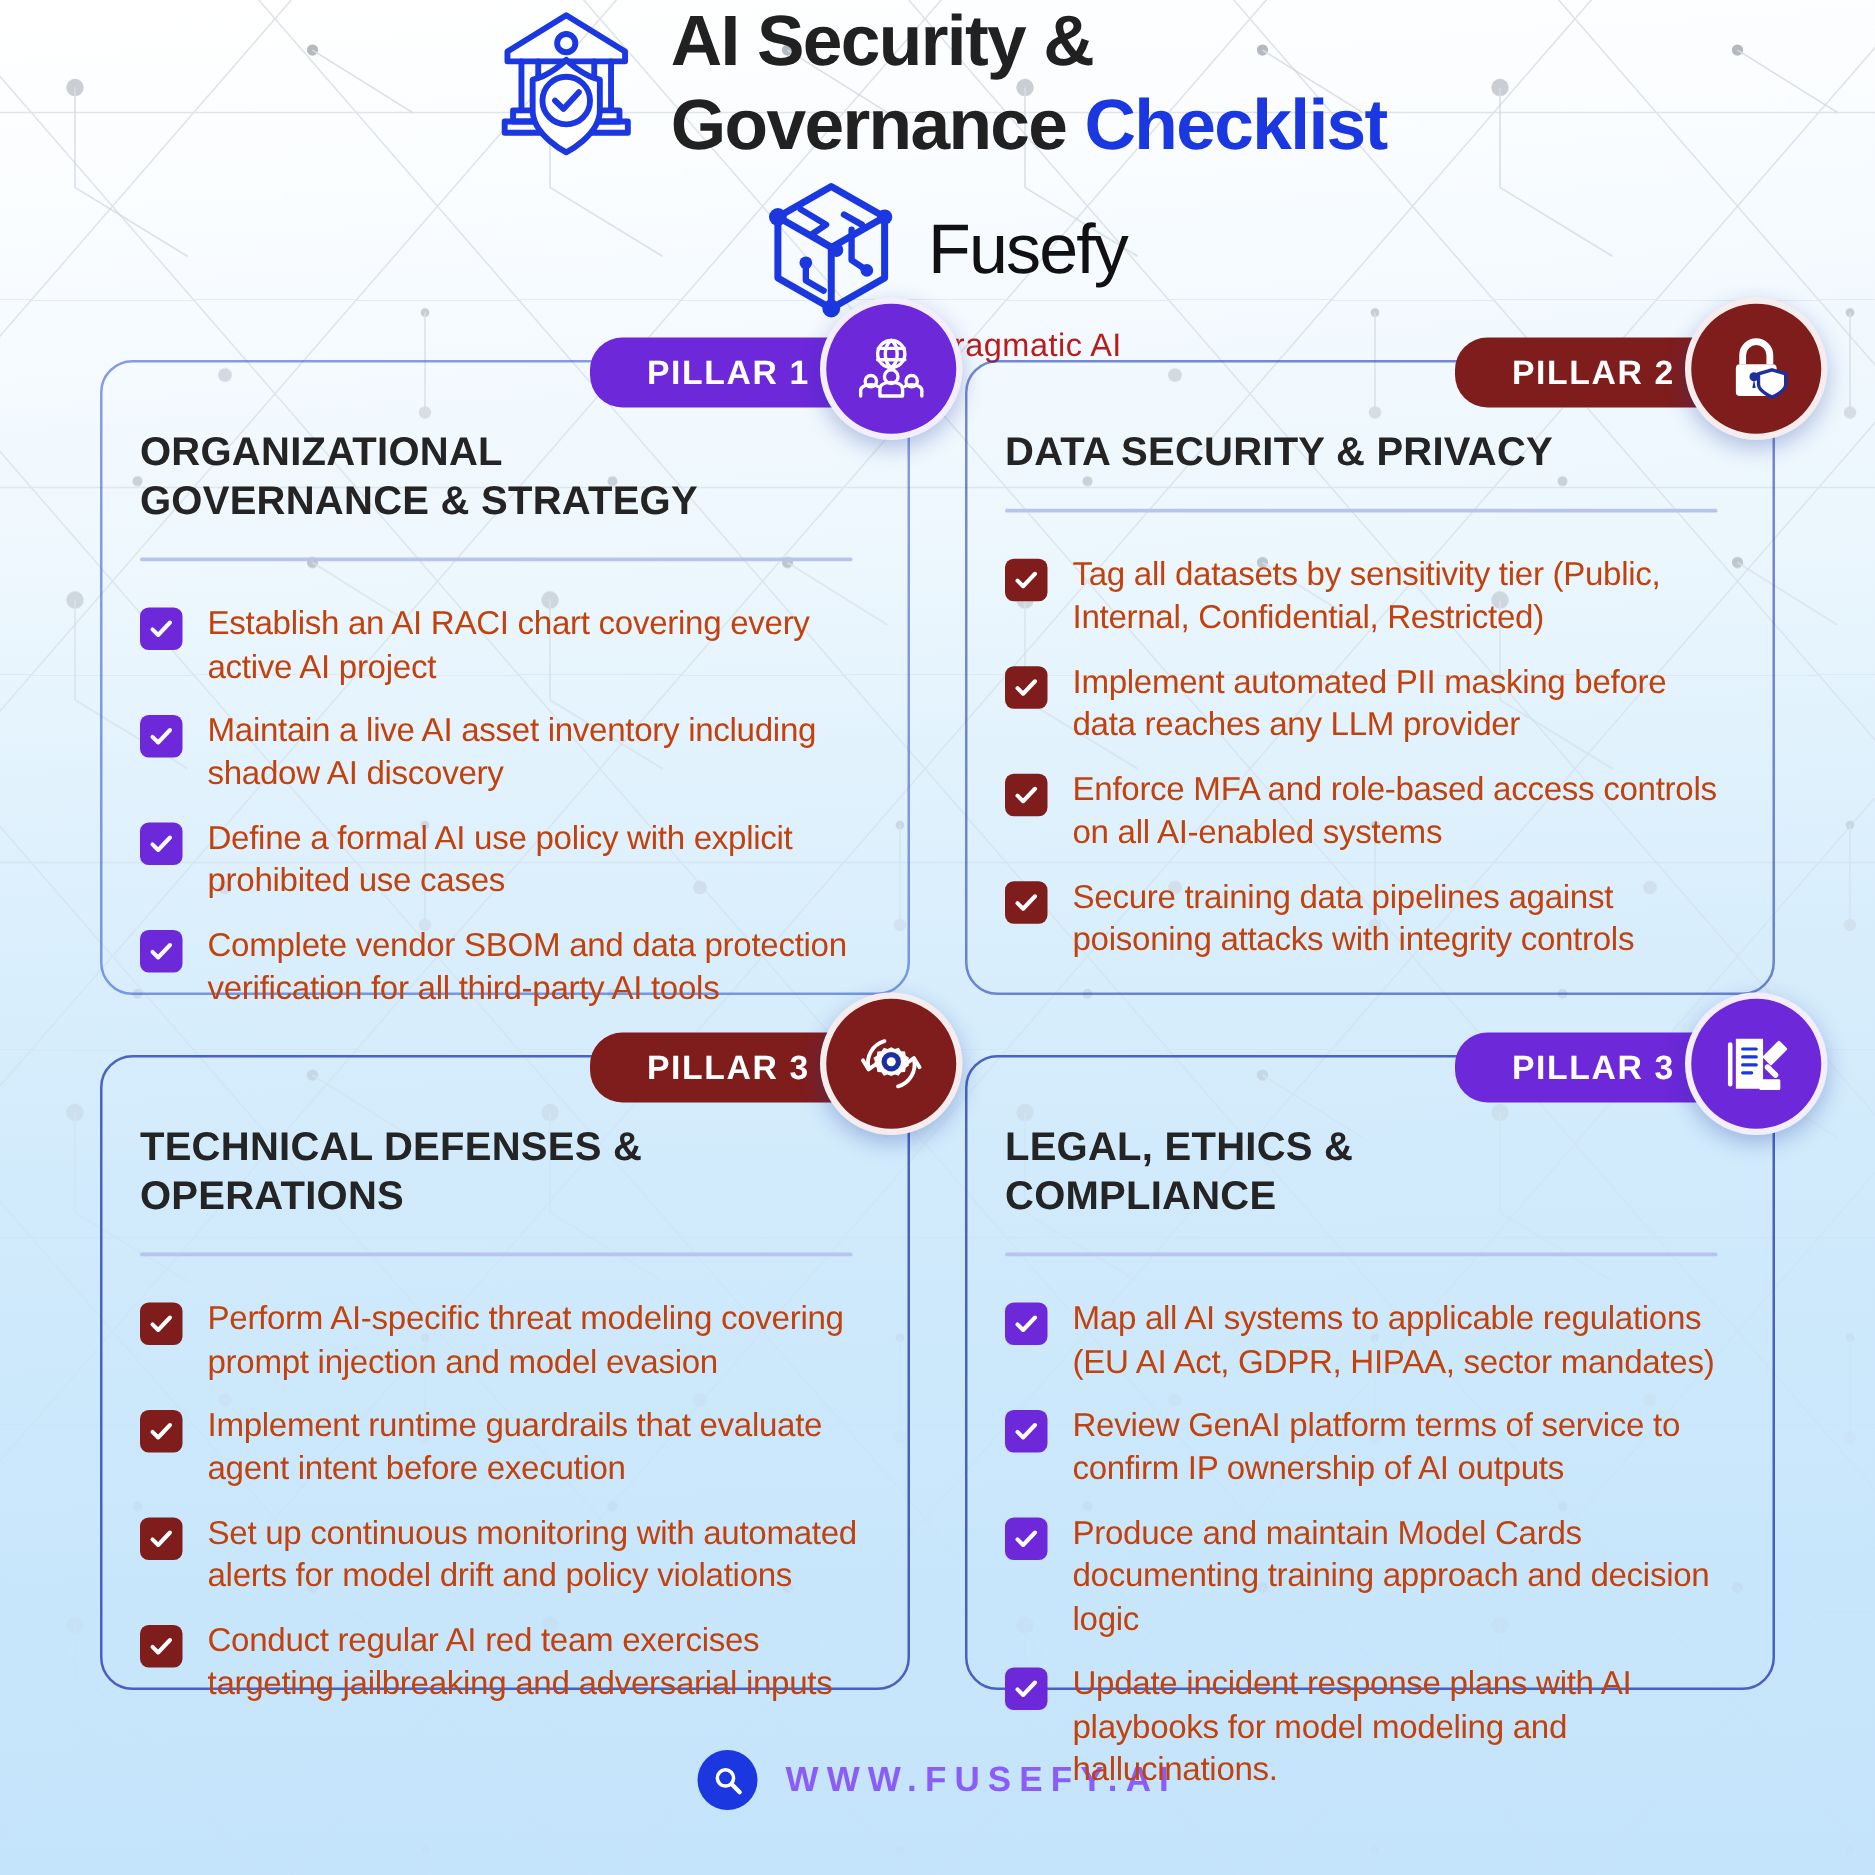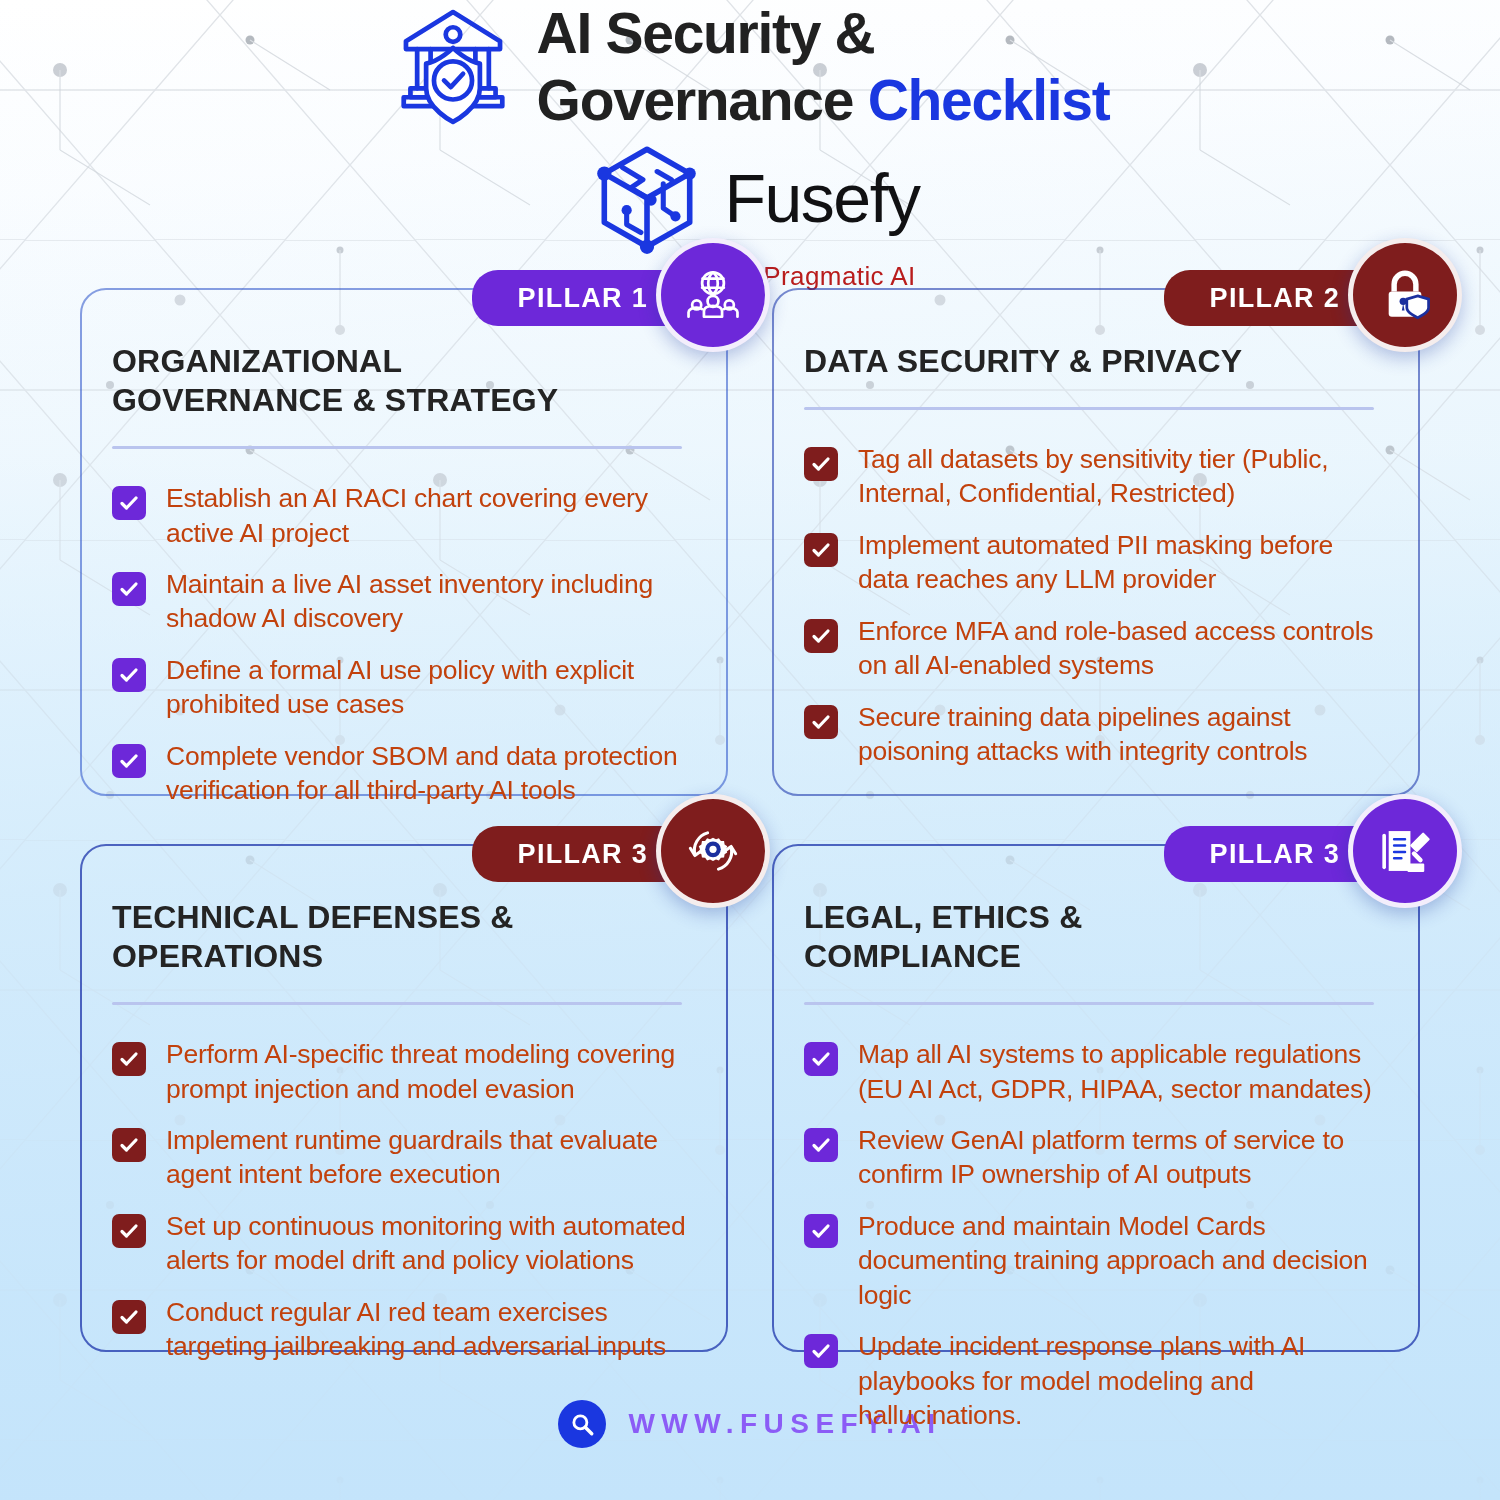--- a/index.html
+++ b/index.html
@@ -47,21 +47,21 @@
     letter-spacing:-1.3px;
     color:#212121;
     white-space:nowrap;
   }
   .title-accent { color:#1a37e0; }
 
   .logo-block { display:flex; flex-direction:column; align-items:flex-end; margin-top:4px; }
   .logo-row { display:flex; align-items:center; gap:16px; }
   .logo-cube { width:122px; height:122px; flex:none; }
   .logo-word {
-    font-size:68px; font-weight:normal; color:#111113; letter-spacing:-1.5px;
+    font-size:56px; font-weight:normal; color:#111113; letter-spacing:-1.5px;
     line-height:0.95;
   }
   .logo-tag {
     font-size:26px; color:#b91c1c; letter-spacing:0.4px; margin-top:2px; margin-right:4px;
   }
 
   
   .grid {
     position:absolute; left:80px; top:288px;
     width:1340px;

